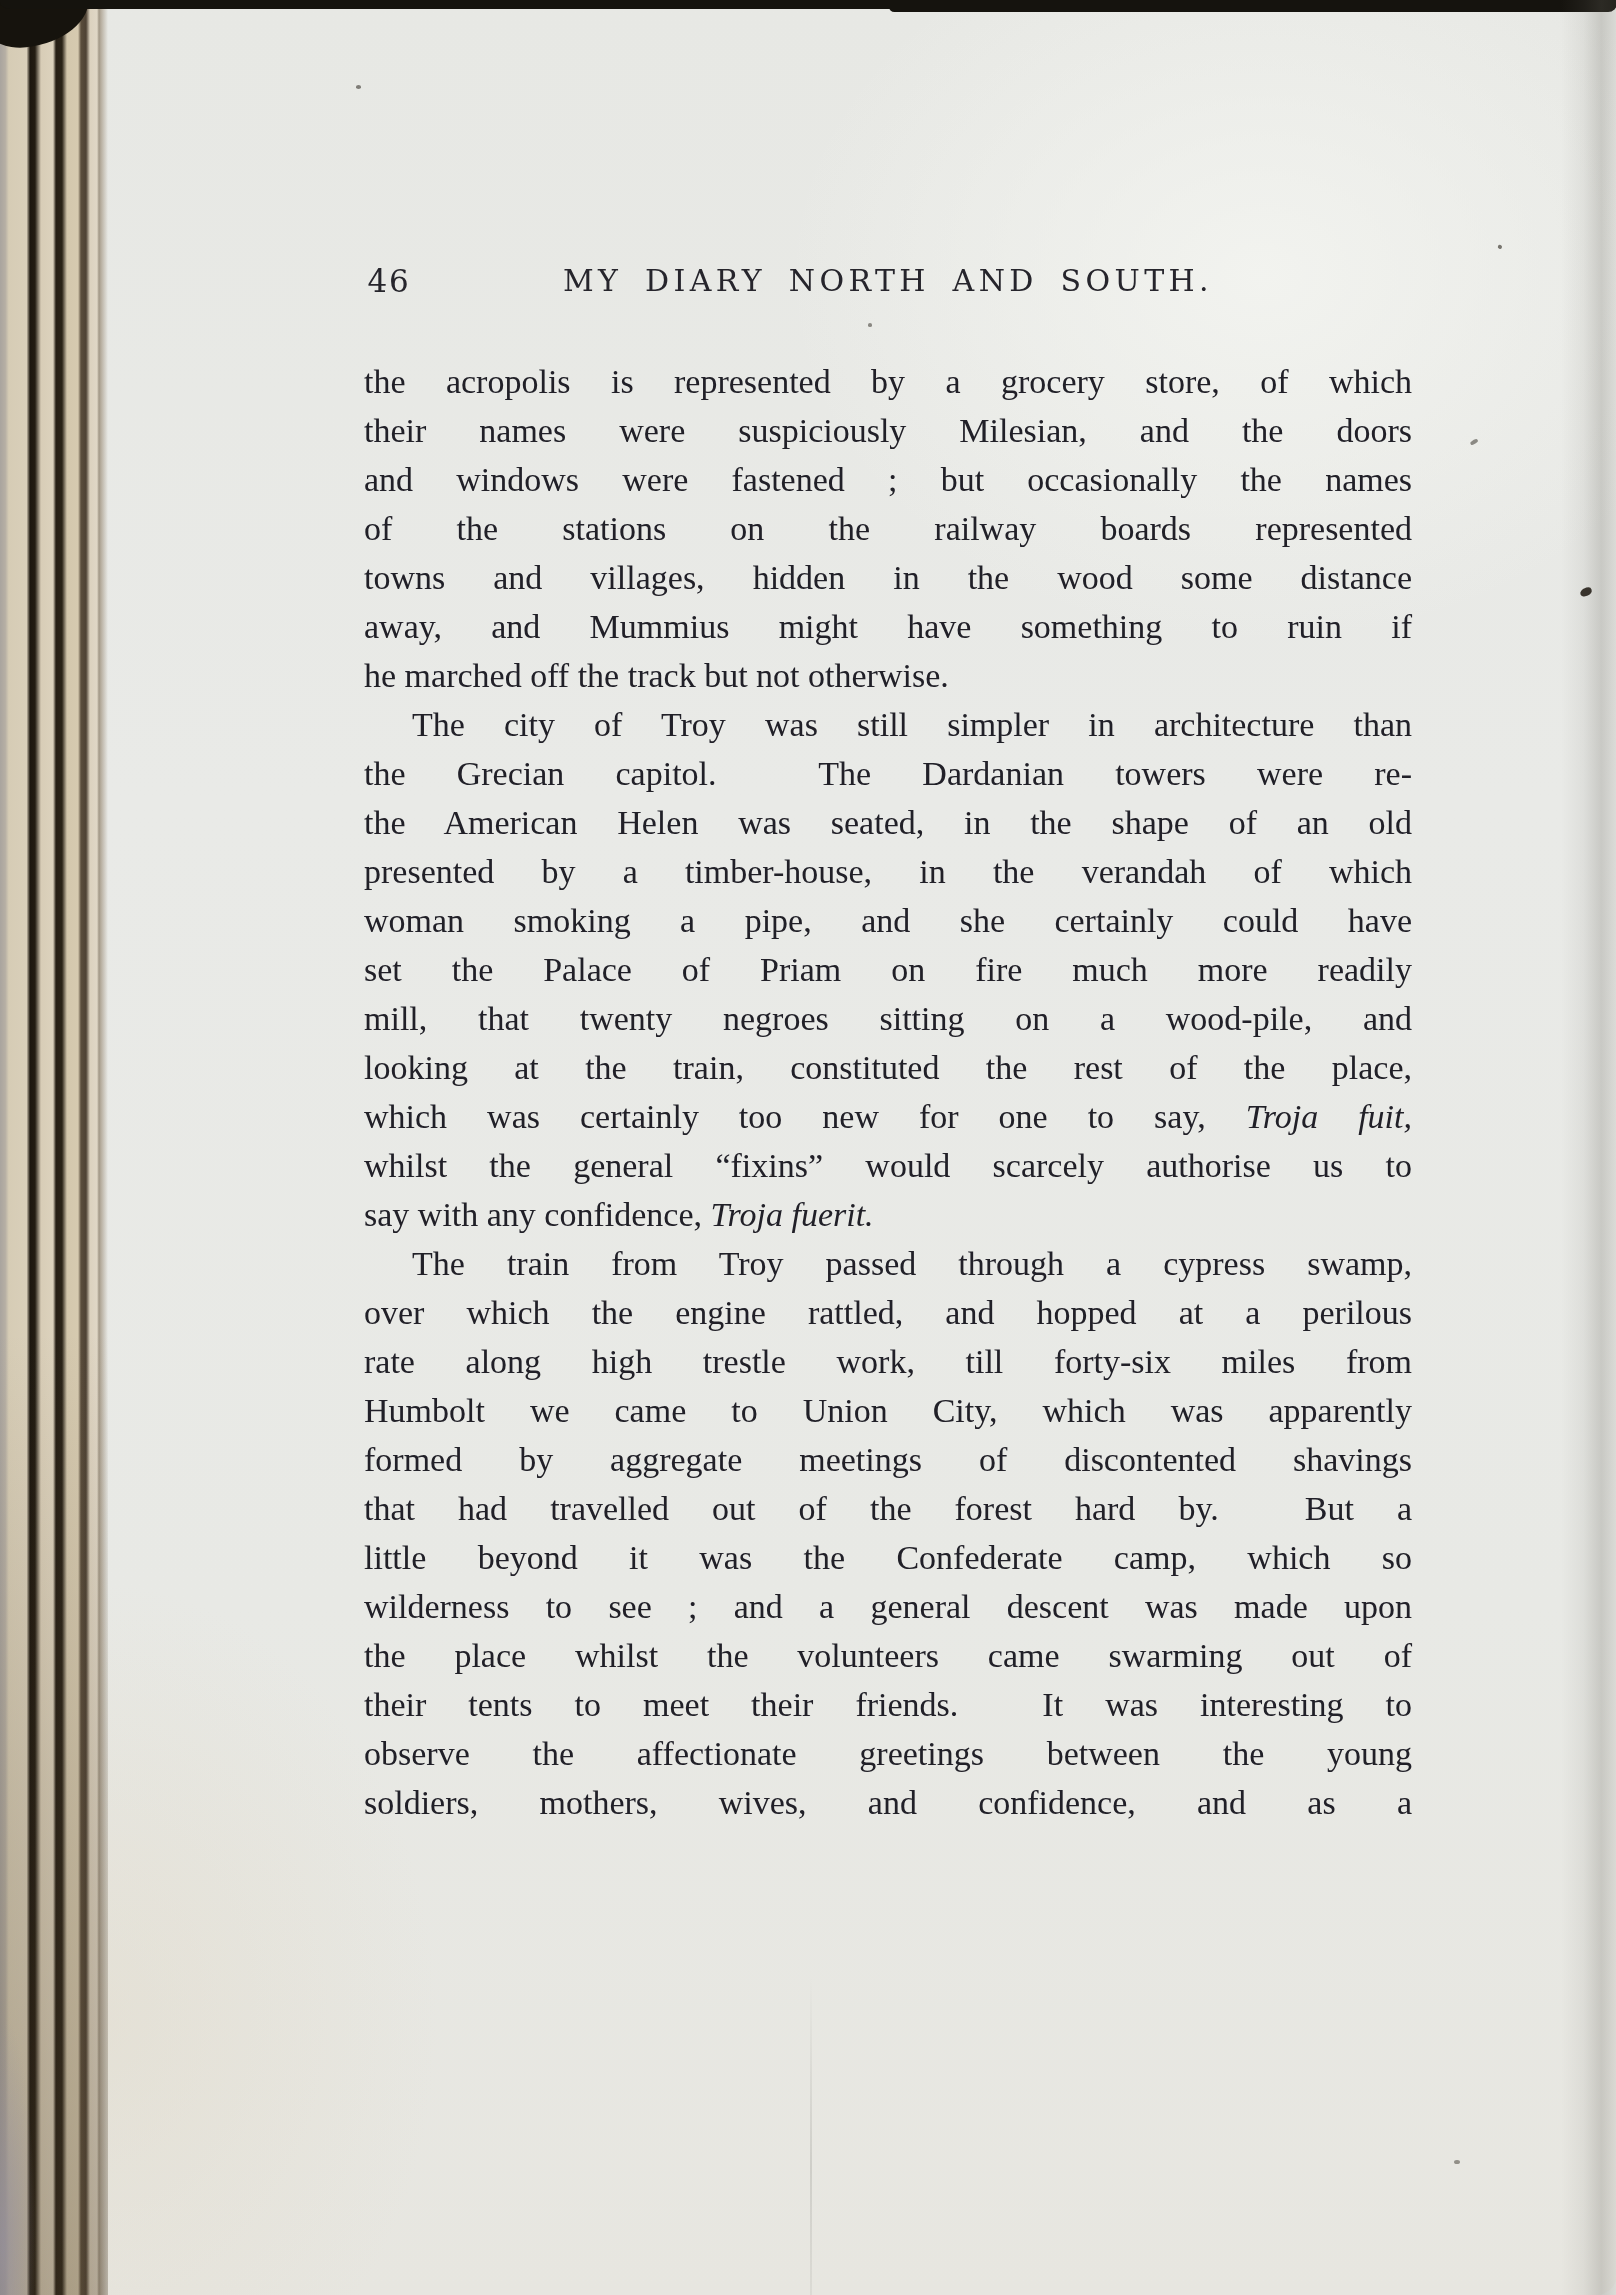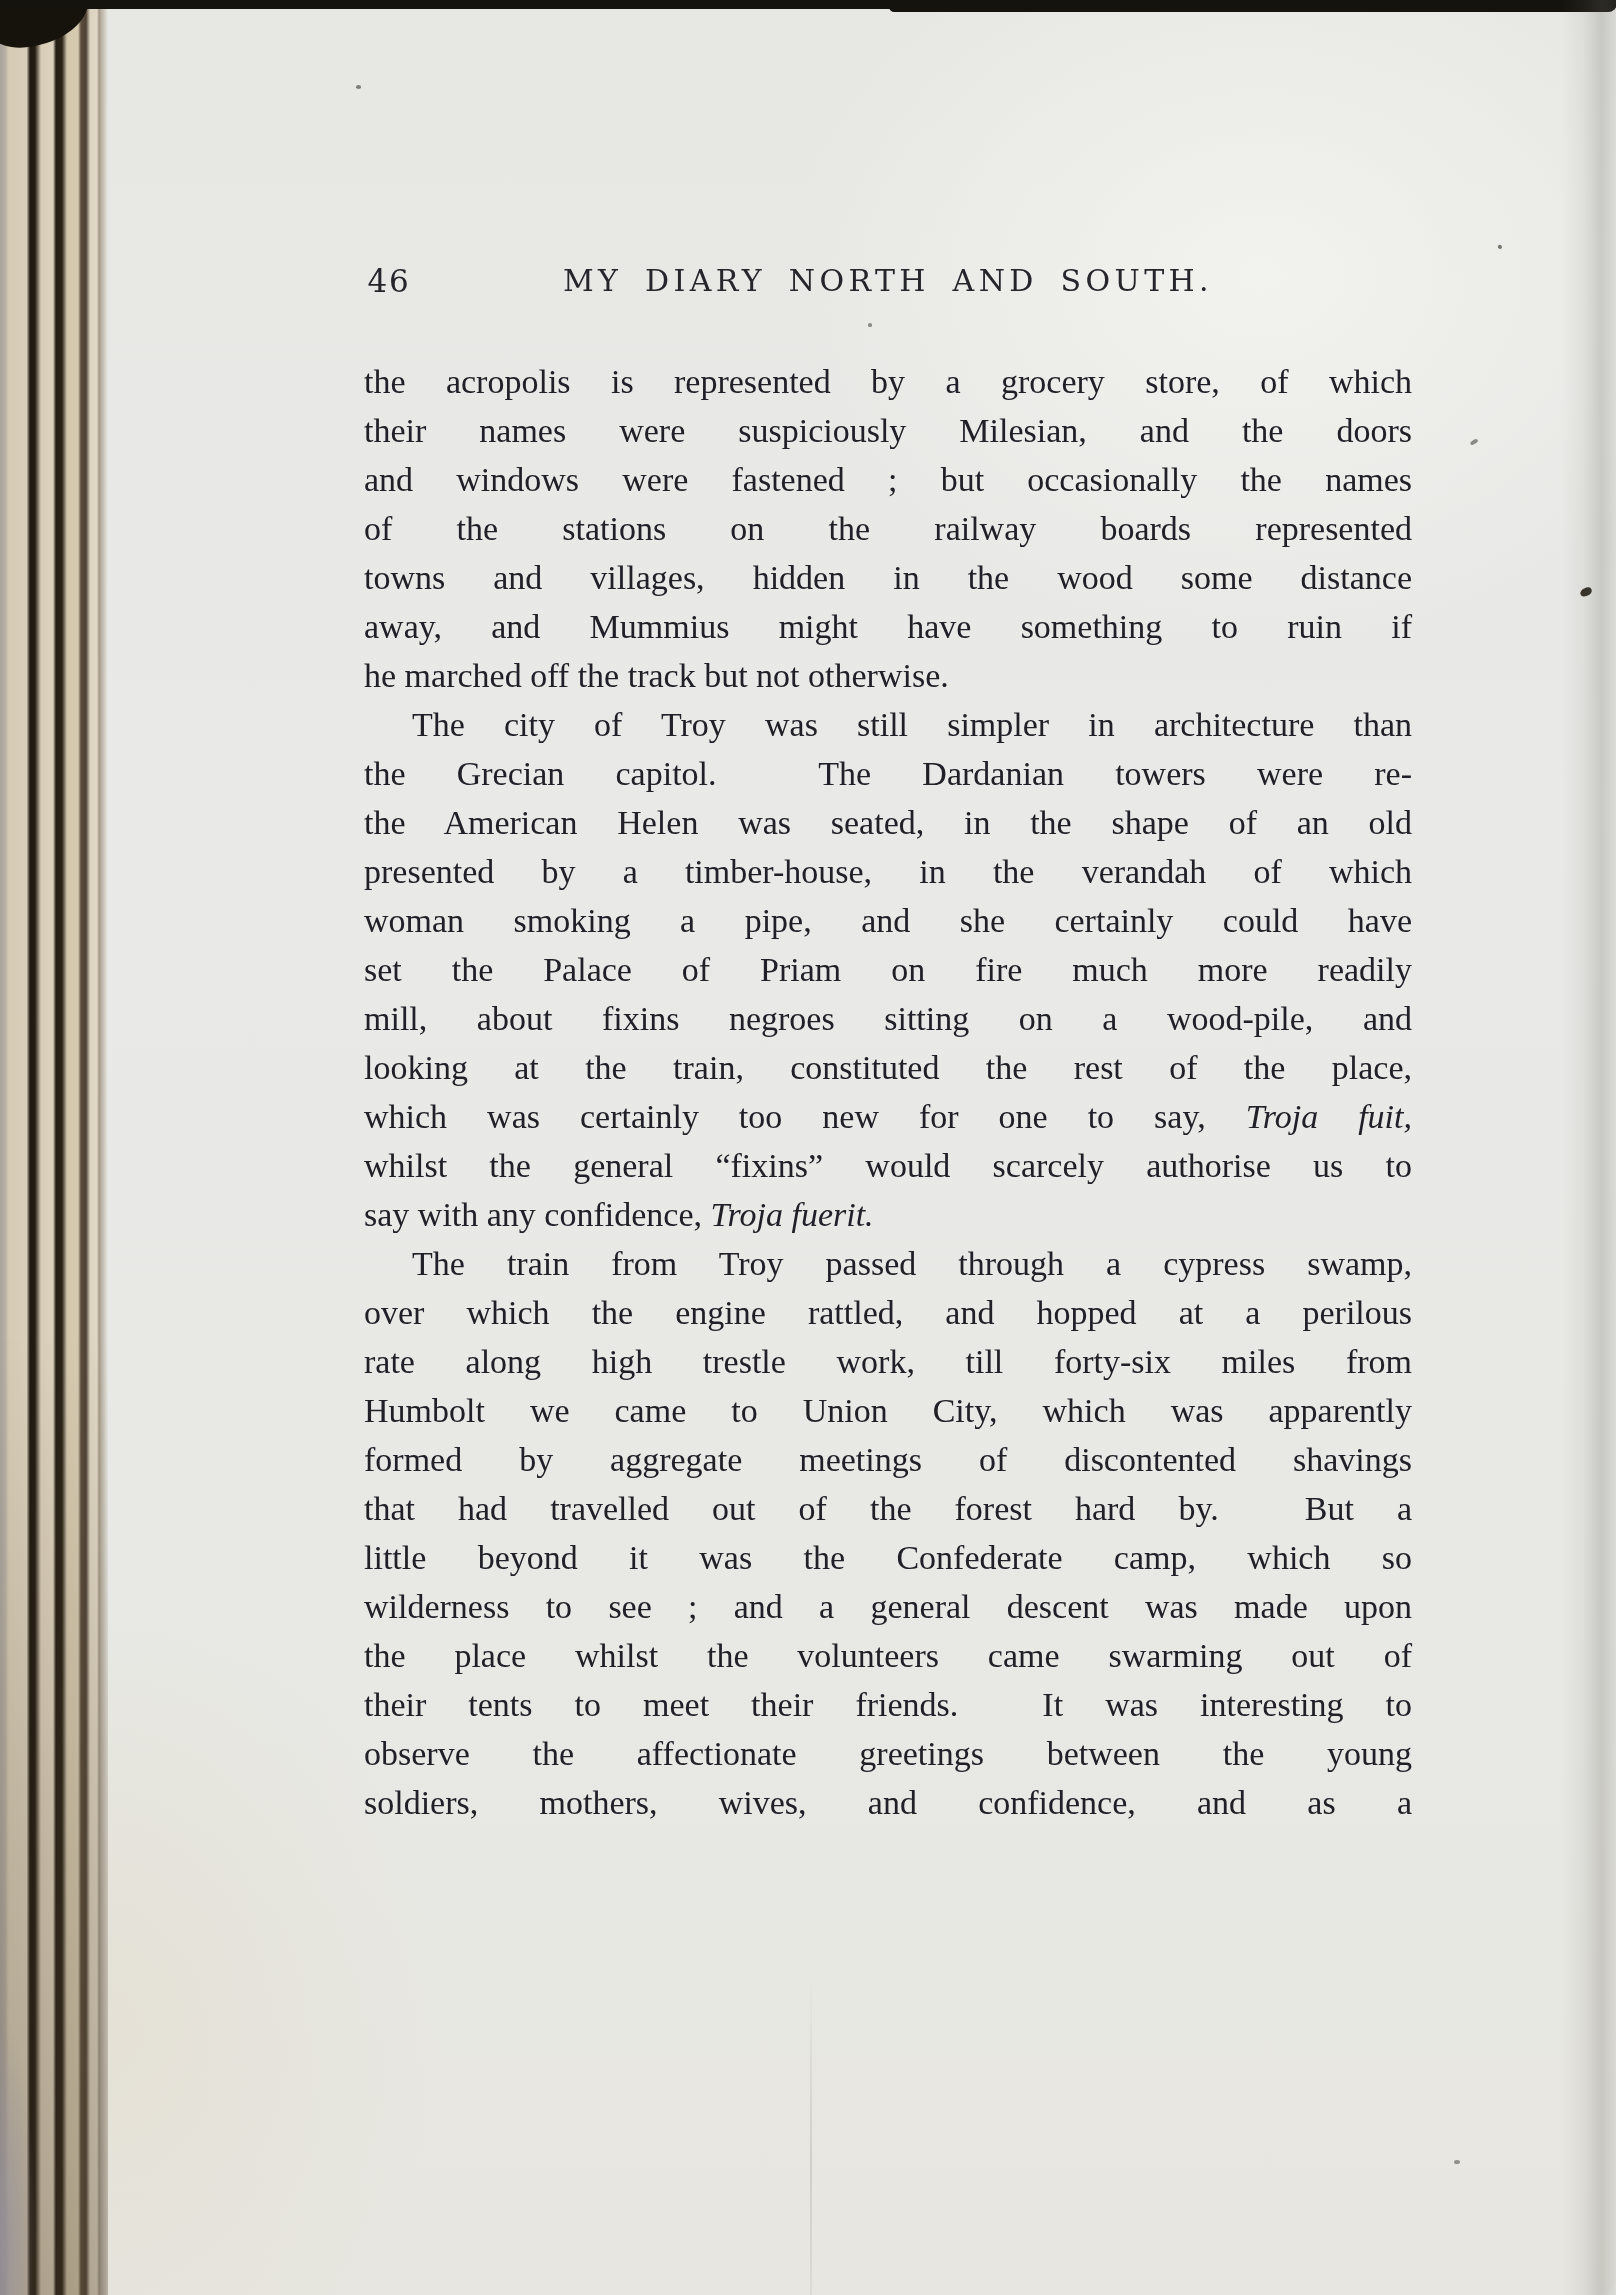--- a/index.html
+++ b/index.html
@@ -182,21 +182,21 @@
         <div class="line"><span>away, and Mummius might have something to ruin if</span></div>
         <div class="line endline"><span>he marched off the track but not otherwise.</span></div>
       </div>
       <div class="para">
         <div class="line indent"><span>The city of Troy was still simpler in architecture than</span></div>
         <div class="line"><span>the Grecian capitol.&nbsp; The Dardanian towers were re-</span></div>
         <div class="line"><span>the American Helen was seated, in the shape of an old</span></div>
         <div class="line"><span>presented by a timber-house, in the verandah of which</span></div>
         <div class="line"><span>woman smoking a pipe, and she certainly could have</span></div>
         <div class="line"><span>set the Palace of Priam on fire much more readily</span></div>
-        <div class="line"><span>mill, about fixins negroes sitting on a wood-pile, and</span></div>
+        <div class="line"><span>mill, that twenty negroes sitting on a wood-pile, and</span></div>
         <div class="line"><span>looking at the train, constituted the rest of the place,</span></div>
         <div class="line"><span>which was certainly too new for one to say, </span><i>Troja fuit,</i></div>
         <div class="line"><span>whilst the general “fixins” would scarcely authorise us to</span></div>
         <div class="line endline"><span>say with any confidence, </span><i>Troja fuerit.</i></div>
       </div>
       <div class="para">
         <div class="line indent"><span>The train from Troy passed through a cypress swamp,</span></div>
         <div class="line"><span>over which the engine rattled, and hopped at a perilous</span></div>
         <div class="line"><span>rate along high trestle work, till forty-six miles from</span></div>
         <div class="line"><span>Humbolt we came to Union City, which was apparently</span></div>

